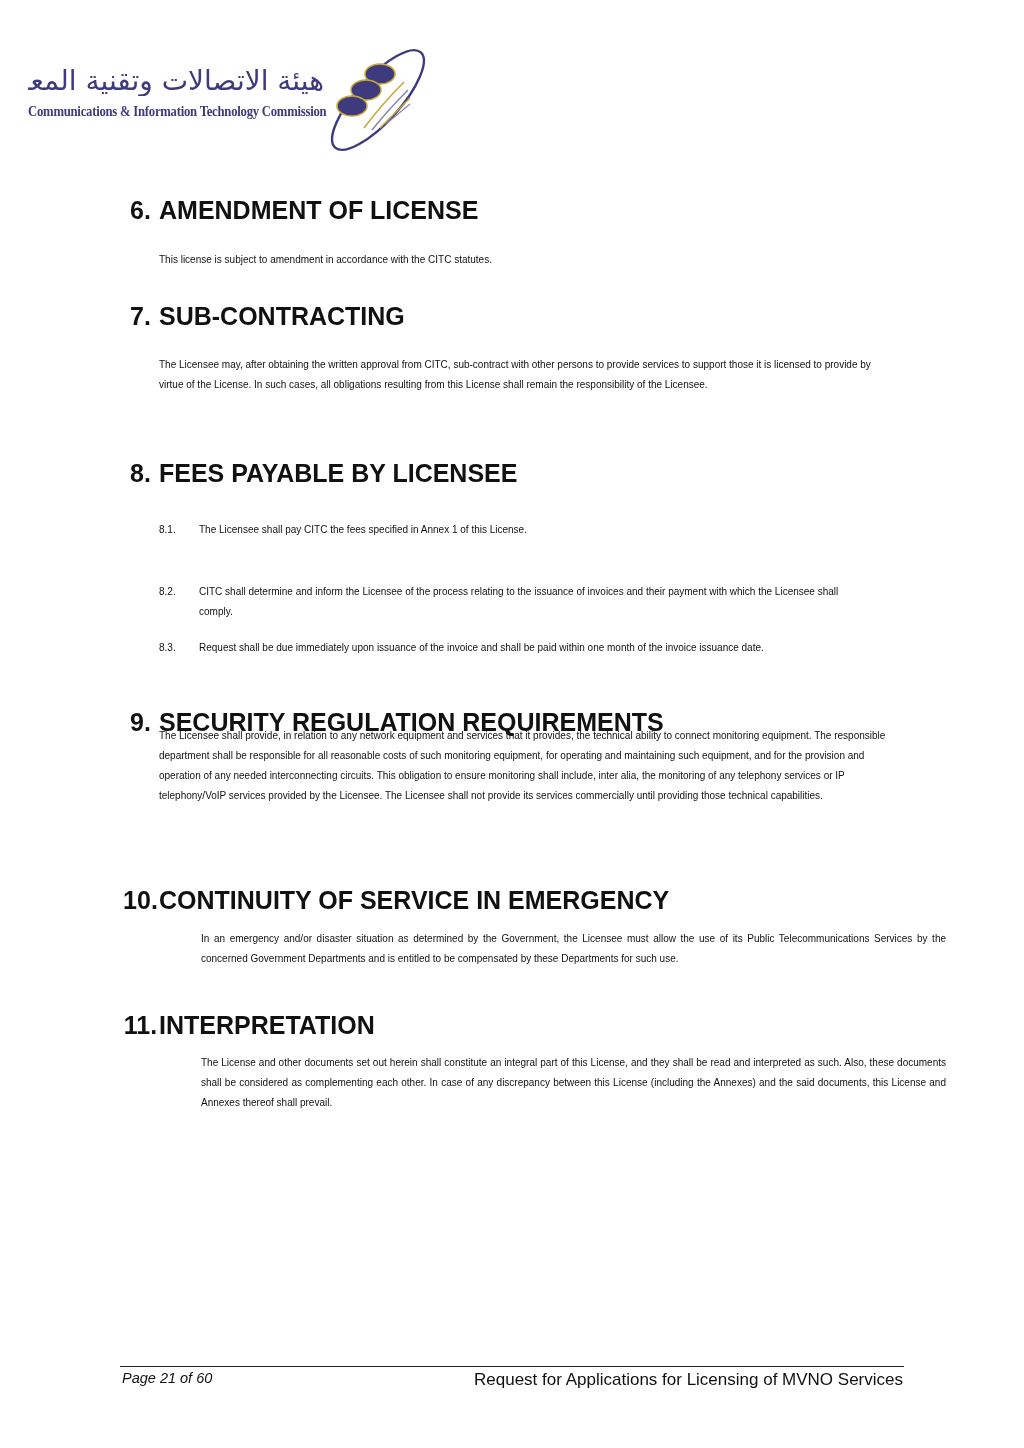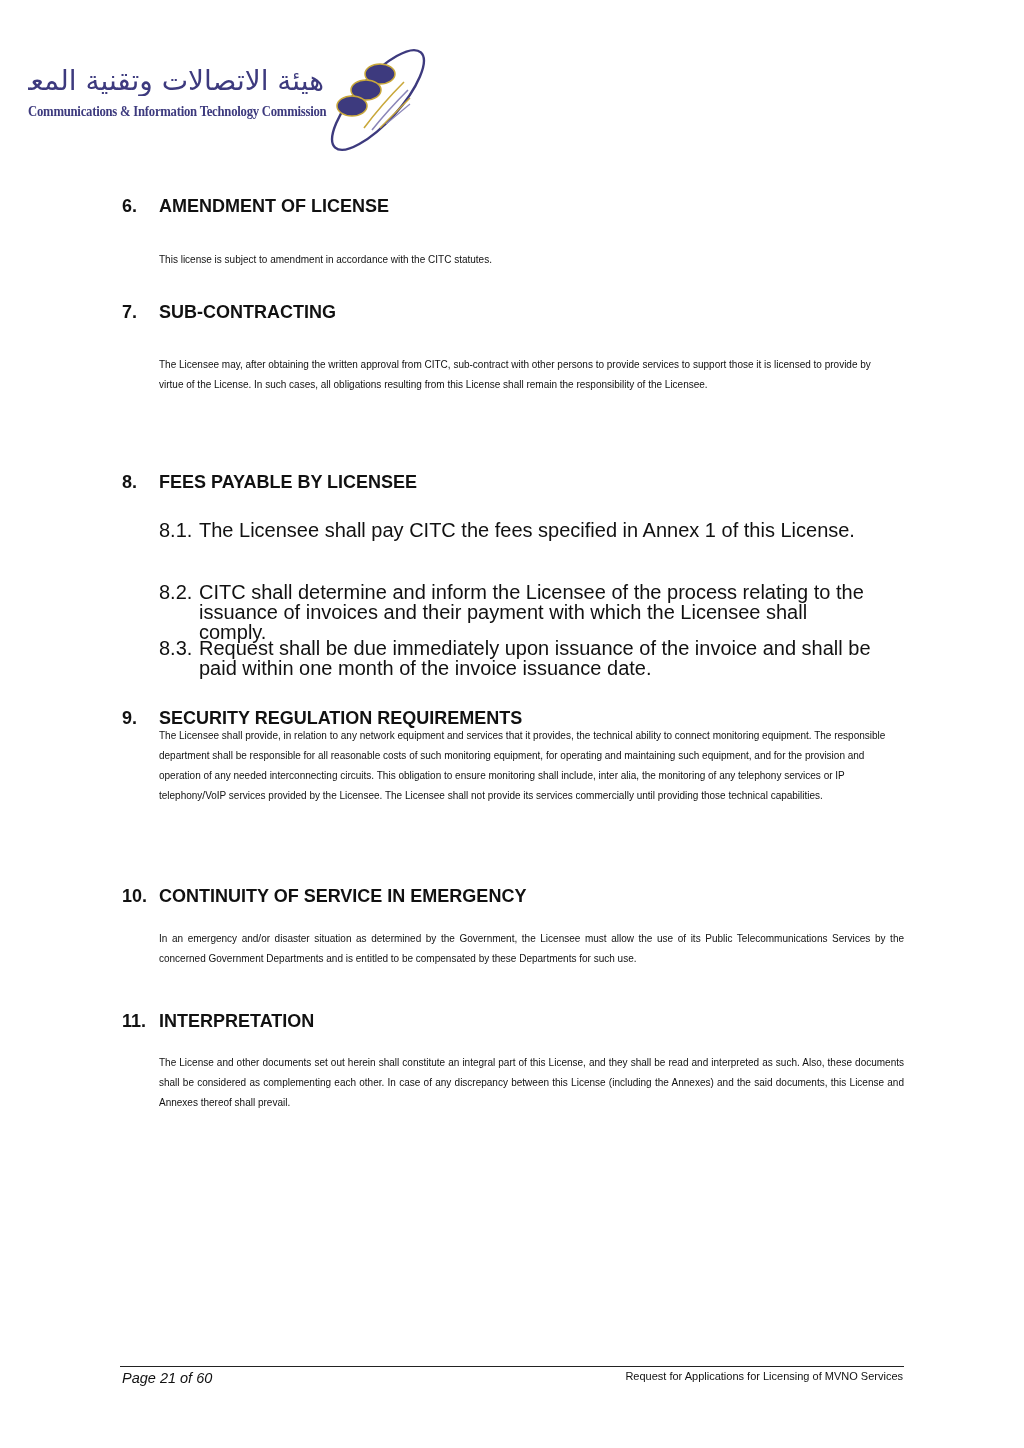--- a/index.html
+++ b/index.html
@@ -2,30 +2,30 @@
 <html><head>
   <meta charset="utf-8">
   <style>
     html, body { margin: 0; padding: 0; background: #ffffff; }
     body { width: 1024px; height: 1448px; position: relative; overflow: hidden; color: #111; font-family: "Liberation Sans", sans-serif; }
     .logo { position: absolute; left: 24px; top: 46px; width: 410px; height: 108px; }
     .logo-arabic { position: absolute; left: 4px; top: 14px; width: 296px; height: 36px; }
     .logo-english { position: absolute; left: 4px; top: 56px; font-family: "Liberation Serif", serif; font-weight: bold; font-size: 15.5px; color: #3d3a7e; letter-spacing: -0.3px; transform: scaleX(0.82); transform-origin: left top; white-space: nowrap; }
     .logo-mark { position: absolute; left: 296px; top: 0px; width: 114px; height: 108px; }
     .content { position: absolute; left: 122px; top: 0; width: 782px; }
-    .heading { position: absolute; left: 0; font-weight: bold; font-size: 18px; white-space: nowrap; }
+    .heading { position: absolute; left: 0; font-weight: bold; font-size: 25px; white-space: nowrap; text-align: center; }
     .heading .num { display: inline-block; width: 37px; }
     .para { position: absolute; left: 37px; width: 745px; font-size: 10px; line-height: 20px; }
-    .para.justify { text-align: justify; text-align-last: left; }
-    .sub { position: absolute; left: 37px; width: 745px; font-size: 20px; line-height: 20px; }
+    .para.justify { text-align: justify; text-align-last: left; margin-left: 42px; }
+    .sub { position: absolute; left: 37px; width: 745px; font-size: 10px; line-height: 20px; }
     .sub .snum { position: absolute; left: 0; top: 0; }
     .sub .stext { margin-left: 40px; display: block; }
     .footer-rule { position: absolute; left: 120px; top: 1366px; width: 784px; height: 1px; background: #222; }
     .footer-left { position: absolute; left: 122px; top: 1370px; font-size: 14.5px; font-style: italic; }
-    .footer-right { position: absolute; right: 121px; top: 1370px; font-size: 11px; }
+    .footer-right { position: absolute; right: 121px; top: 1370px; font-size: 17px; }
   </style>
 </head>
 <body>
 
 <div class="logo">
   <svg class="logo-arabic" viewBox="0 0 296 36">
     <text x="296" y="30" text-anchor="end" font-family="DejaVu Sans, sans-serif" font-size="28" fill="#3d3a7e">هيئة الاتصالات وتقنية المعلومات</text>
   </svg>
   <div class="logo-english">Communications &amp; Information Technology Commission</div>
   <svg class="logo-mark" viewBox="0 0 114 108">
@@ -45,21 +45,21 @@
   <div class="heading" style="top:196px;">
     <span class="num">6.</span><span>AMENDMENT OF LICENSE</span>
   </div>
   <div class="para" style="top:250px;">This license is subject to amendment in accordance with the CITC statutes.</div>
 
   <div class="heading" style="top:302px;">
     <span class="num">7.</span><span>SUB-CONTRACTING</span>
   </div>
   <div class="para" style="top:355px; width:735px;">The Licensee may, after obtaining the written approval from CITC, sub-contract with other persons to provide services to support those it is licensed to provide by virtue of the License. In such cases, all obligations resulting from this License shall remain the responsibility of the Licensee.</div>
 
-  <div class="heading" style="top:472px;">
+  <div class="heading" style="top:459px;">
     <span class="num">8.</span><span>FEES PAYABLE BY LICENSEE</span>
   </div>
   <div class="sub" style="top:520px;">
     <span class="snum">8.1.</span>
     <span class="stext">The Licensee shall pay CITC the fees specified in Annex 1 of this License.</span>
   </div>
   <div class="sub" style="top:582px; width:710px;">
     <span class="snum">8.2.</span>
     <span class="stext">CITC shall determine and inform the Licensee of the process relating to the issuance of invoices and their payment with which the Licensee shall comply.</span>
   </div>

